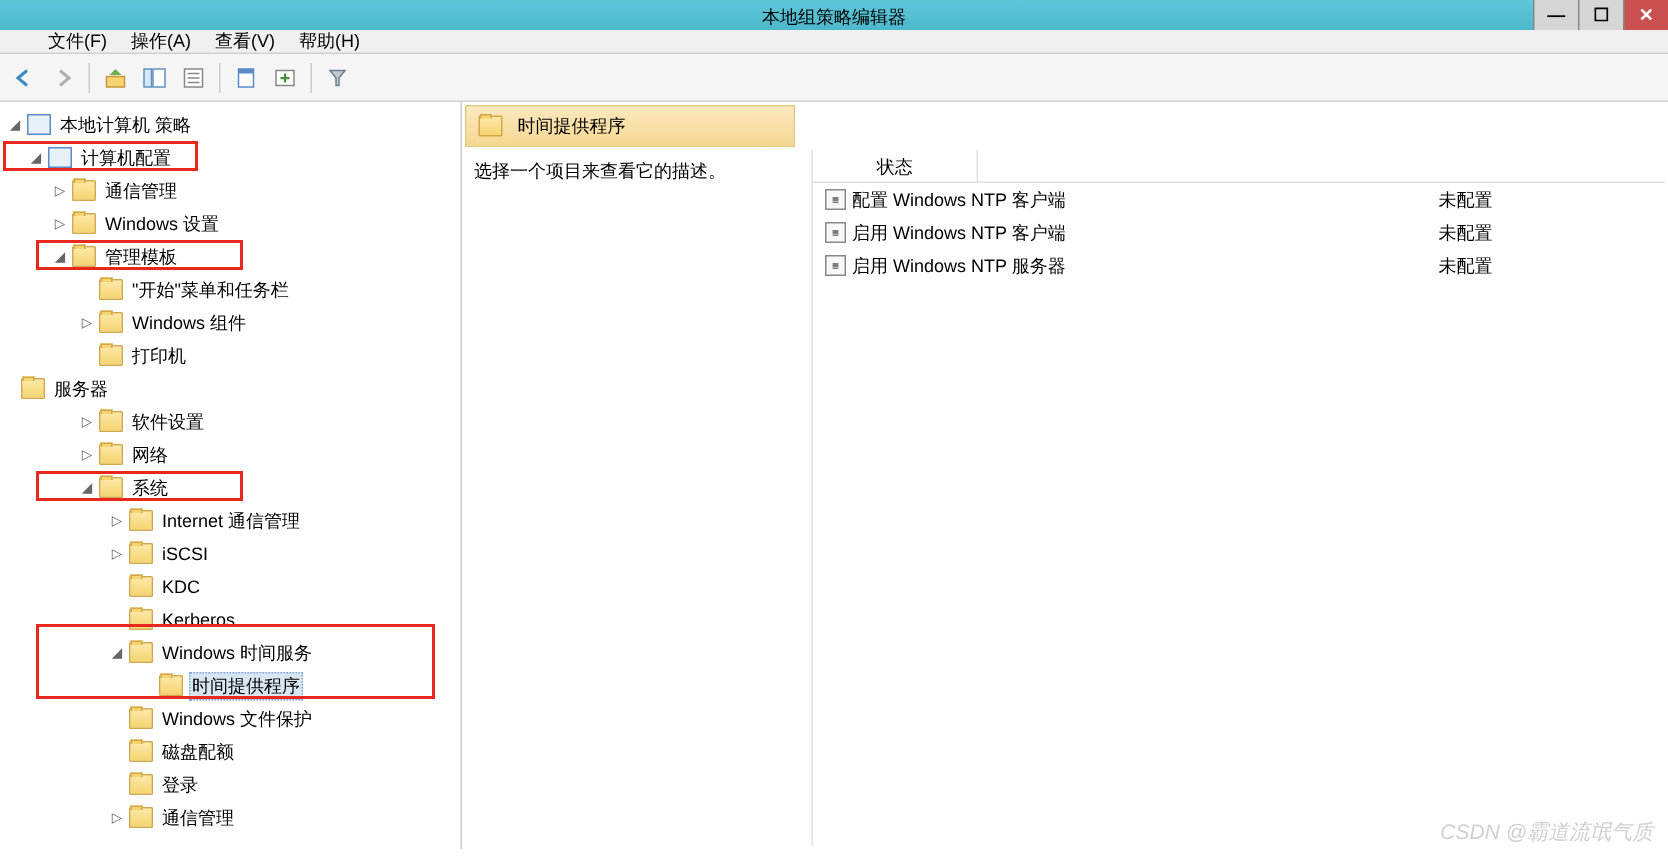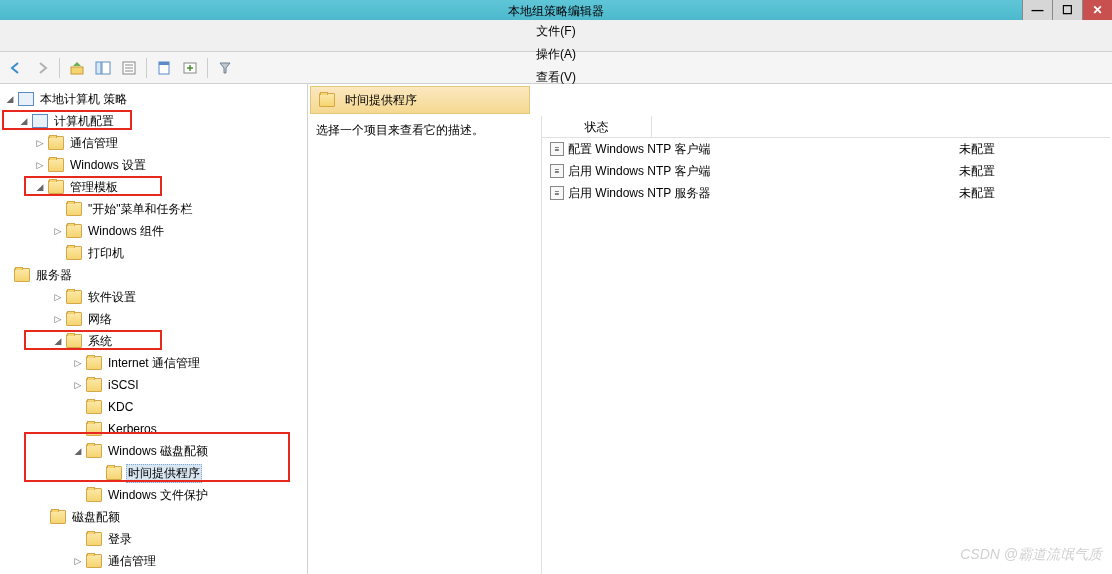--- a/index.html
+++ b/index.html
@@ -4,21 +4,21 @@
 <style>
 * { box-sizing: border-box; margin: 0; padding: 0; font-family: "Microsoft YaHei", SimSun, sans-serif; font-size: 12px; }
 body { background: #fff; width: 1112px; height: 574px; overflow: hidden; position: relative; }
 
 .titlebar { height: 20px; background: linear-gradient(#5fc6d8, #4db8cc); display: flex; align-items: flex-end; justify-content: center; position: relative; }
 .titlebar-text { color: #000; text-align: center; }
 .titlebar-buttons { position: absolute; right: 0; top: 0; display: flex; height: 20px; }
 .titlebar-btn { width: 30px; height: 20px; display: flex; align-items: center; justify-content: center; border-left: 1px solid #888; background: #d6d6d6; cursor: pointer; font-weight: bold; }
 .titlebar-btn.close { background: #c8504f; color: #fff; }
 
-.menubar { height: 32px; background: #f0f0f0; display: flex; align-items: center; padding: 0 4px; border-bottom: 1px solid #d0d0d0; flex-direction: column; }
+.menubar { height: 16px; background: #f0f0f0; display: flex; align-items: center; padding: 0 24px; border-bottom: 1px solid #d0d0d0; }
 .menu-item { padding: 3px 8px; cursor: pointer; }
 
 .toolbar { height: 32px; background: #f5f5f5; display: flex; align-items: center; padding: 0 4px; border-bottom: 1px solid #d0d0d0; gap: 2px; }
 .tool-btn { width: 24px; height: 24px; display: flex; align-items: center; justify-content: center; cursor: pointer; border: 1px solid transparent; }
 .tool-sep { width: 1px; height: 20px; background: #ccc; margin: 0 3px; }
 
 .content { display: flex; height: calc(100% - 76px); }
 .tree-panel { width: 308px; border-right: 1px solid #d0d0d0; overflow-y: scroll; position: relative; padding-top: 4px; }
 .tree-panel::-webkit-scrollbar { width: 16px; }
 .tree-panel::-webkit-scrollbar-track { background: #f0f0f0; }
@@ -213,35 +213,35 @@
       </div>
     <div class="tree-node" style="padding-left:72px">
         <span class="expander none">▷</span>
         <span class="folder-icon"></span>
         <span class="tree-label">Kerberos</span>
       </div>
 
     <div class="tree-node" style="padding-left:72px">
         <span class="expander">◢</span>
         <span class="folder-icon"></span>
-        <span class="tree-label">Windows 磁盘配额</span>
+        <span class="tree-label">Windows 时间服务</span>
       </div>
     <div class="tree-node selected" style="padding-left:92px">
         <span class="expander none">▷</span>
         <span class="folder-icon"></span>
         <span class="tree-label">时间提供程序</span>
       </div>
     <div class="hl-red" style="left:24px; top:348px; width:266px; height:50px;"></div>
 
     <div class="tree-node" style="padding-left:72px">
         <span class="expander none">▷</span>
         <span class="folder-icon"></span>
         <span class="tree-label">Windows 文件保护</span>
       </div>
-    <div class="tree-node" style="padding-left:36px">
+    <div class="tree-node" style="padding-left:72px">
         <span class="expander none">▷</span>
         <span class="folder-icon"></span>
         <span class="tree-label">磁盘配额</span>
       </div>
     <div class="tree-node" style="padding-left:72px">
         <span class="expander none">▷</span>
         <span class="folder-icon"></span>
         <span class="tree-label">登录</span>
       </div>
     <div class="tree-node" style="padding-left:72px">

